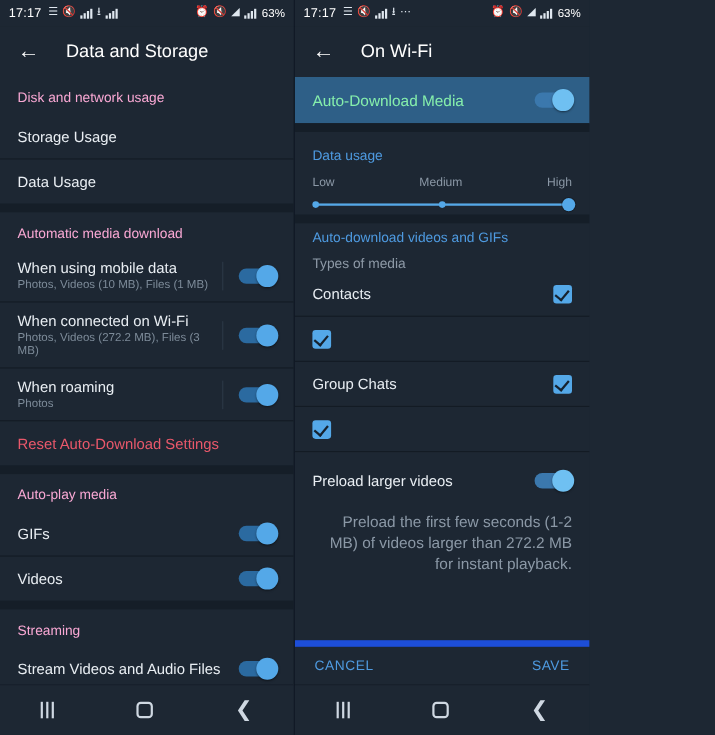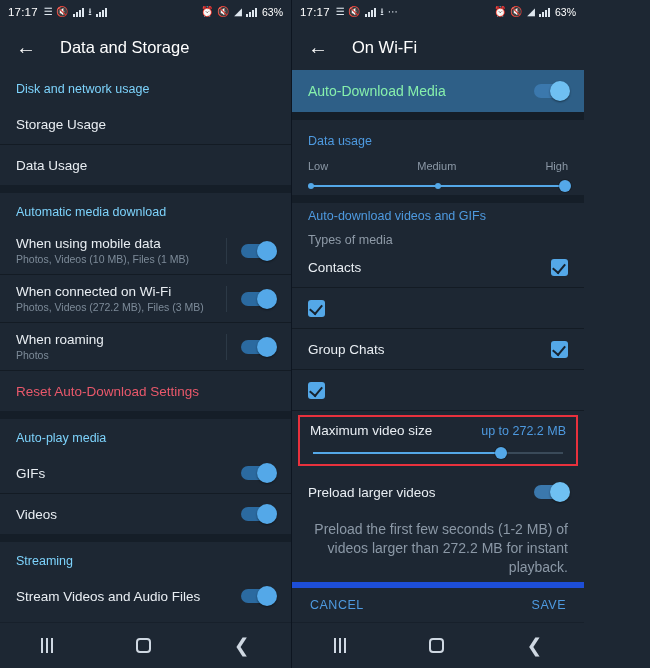--- a/index.html
+++ b/index.html
@@ -4,21 +4,21 @@
 <style>
   * { box-sizing: border-box; margin: 0; padding: 0; }
   body {
     width: 650px; height: 668px;
     background: #1d2733;
     font-family: "Liberation Sans", sans-serif;
     overflow: hidden;
   }
   .screens { display: flex; width: 650px; height: 668px; }
   .phone {
-    width: 292px; height: 668px;
+    width: 268px; height: 668px;
     background: #1d2733;
     position: relative;
     overflow: hidden;
   }
   .phone.left { border-right: 1px solid #0d1520; }
 
   
   .statusbar {
     height: 24px;
     display: flex; align-items: center;
@@ -51,21 +51,21 @@
     display: flex; align-items: center; justify-content: center;
     color: #fff; font-size: 20px; line-height: 1;
   }
   .appbar .title {
     margin-left: 22px;
     color: #fff; font-size: 16.5px;
   }
 
   
   .section-head {
-    color: #7dd3fc;
+    color: #f9a8d4;
     font-size: 12.5px;
     padding: 12px 16px 8px 16px;
   }
   .divider { height: 8px; background: #151e28; }
   .hairline { height: 1px; background: #131b24; margin-left: 0; }
 
   .row {
     display: flex; align-items: center;
     padding: 9px 16px;
     min-height: 40px;
@@ -422,30 +422,20 @@
         <div class="label">Group Chats</div>
       </div>
       <div class="check"></div>
     </div>
     <div class="hairline"></div>
     <div class="row">
       <div class="check"></div>
     </div>
     <div class="hairline"></div>
 
-    <div class="redbox">
-      <div class="top">
-        <div class="l">Maximum video size</div>
-        <div class="r">up to 272.2 MB</div>
-      </div>
-      <div class="track" style="margin-top:14px;">
-        <div class="fill" style="width:75%"></div>
-        <div class="thumb" style="left:75%"></div>
-      </div>
-    </div>
 
     <div class="row" style="margin-top:6px;">
       <div class="labels">
         <div class="label">Preload larger videos</div>
       </div>
       <div class="toggle light">
           <div class="knob"></div>
         </div>
     </div>
     <div class="note">Preload the first few seconds (1-2 MB) of videos larger than 272.2 MB for instant playback.</div>

